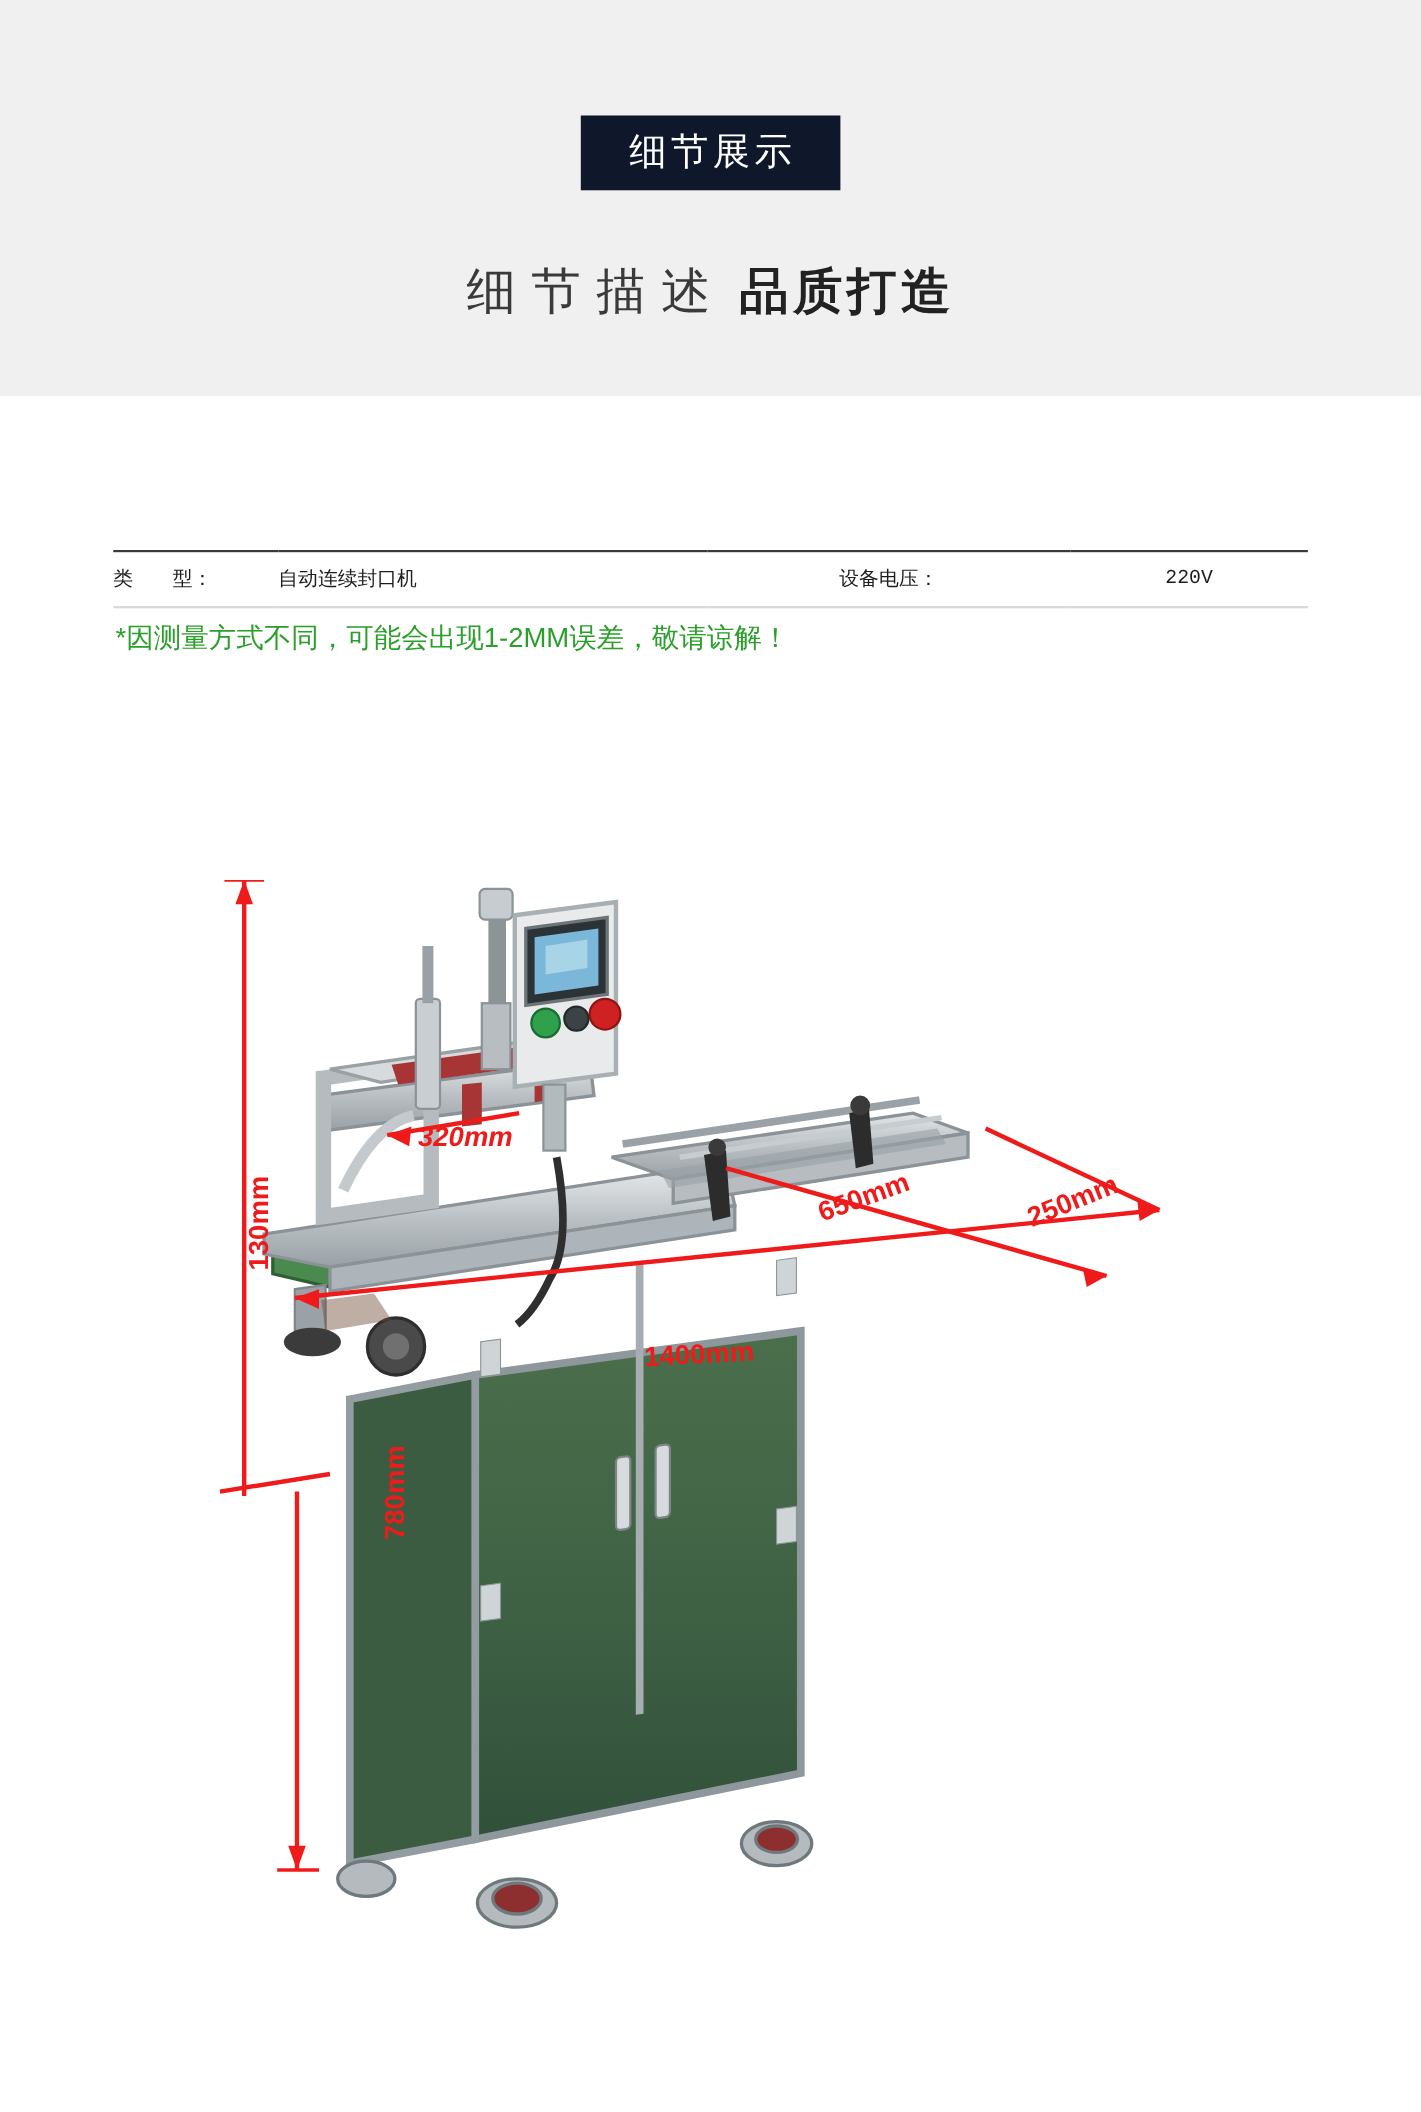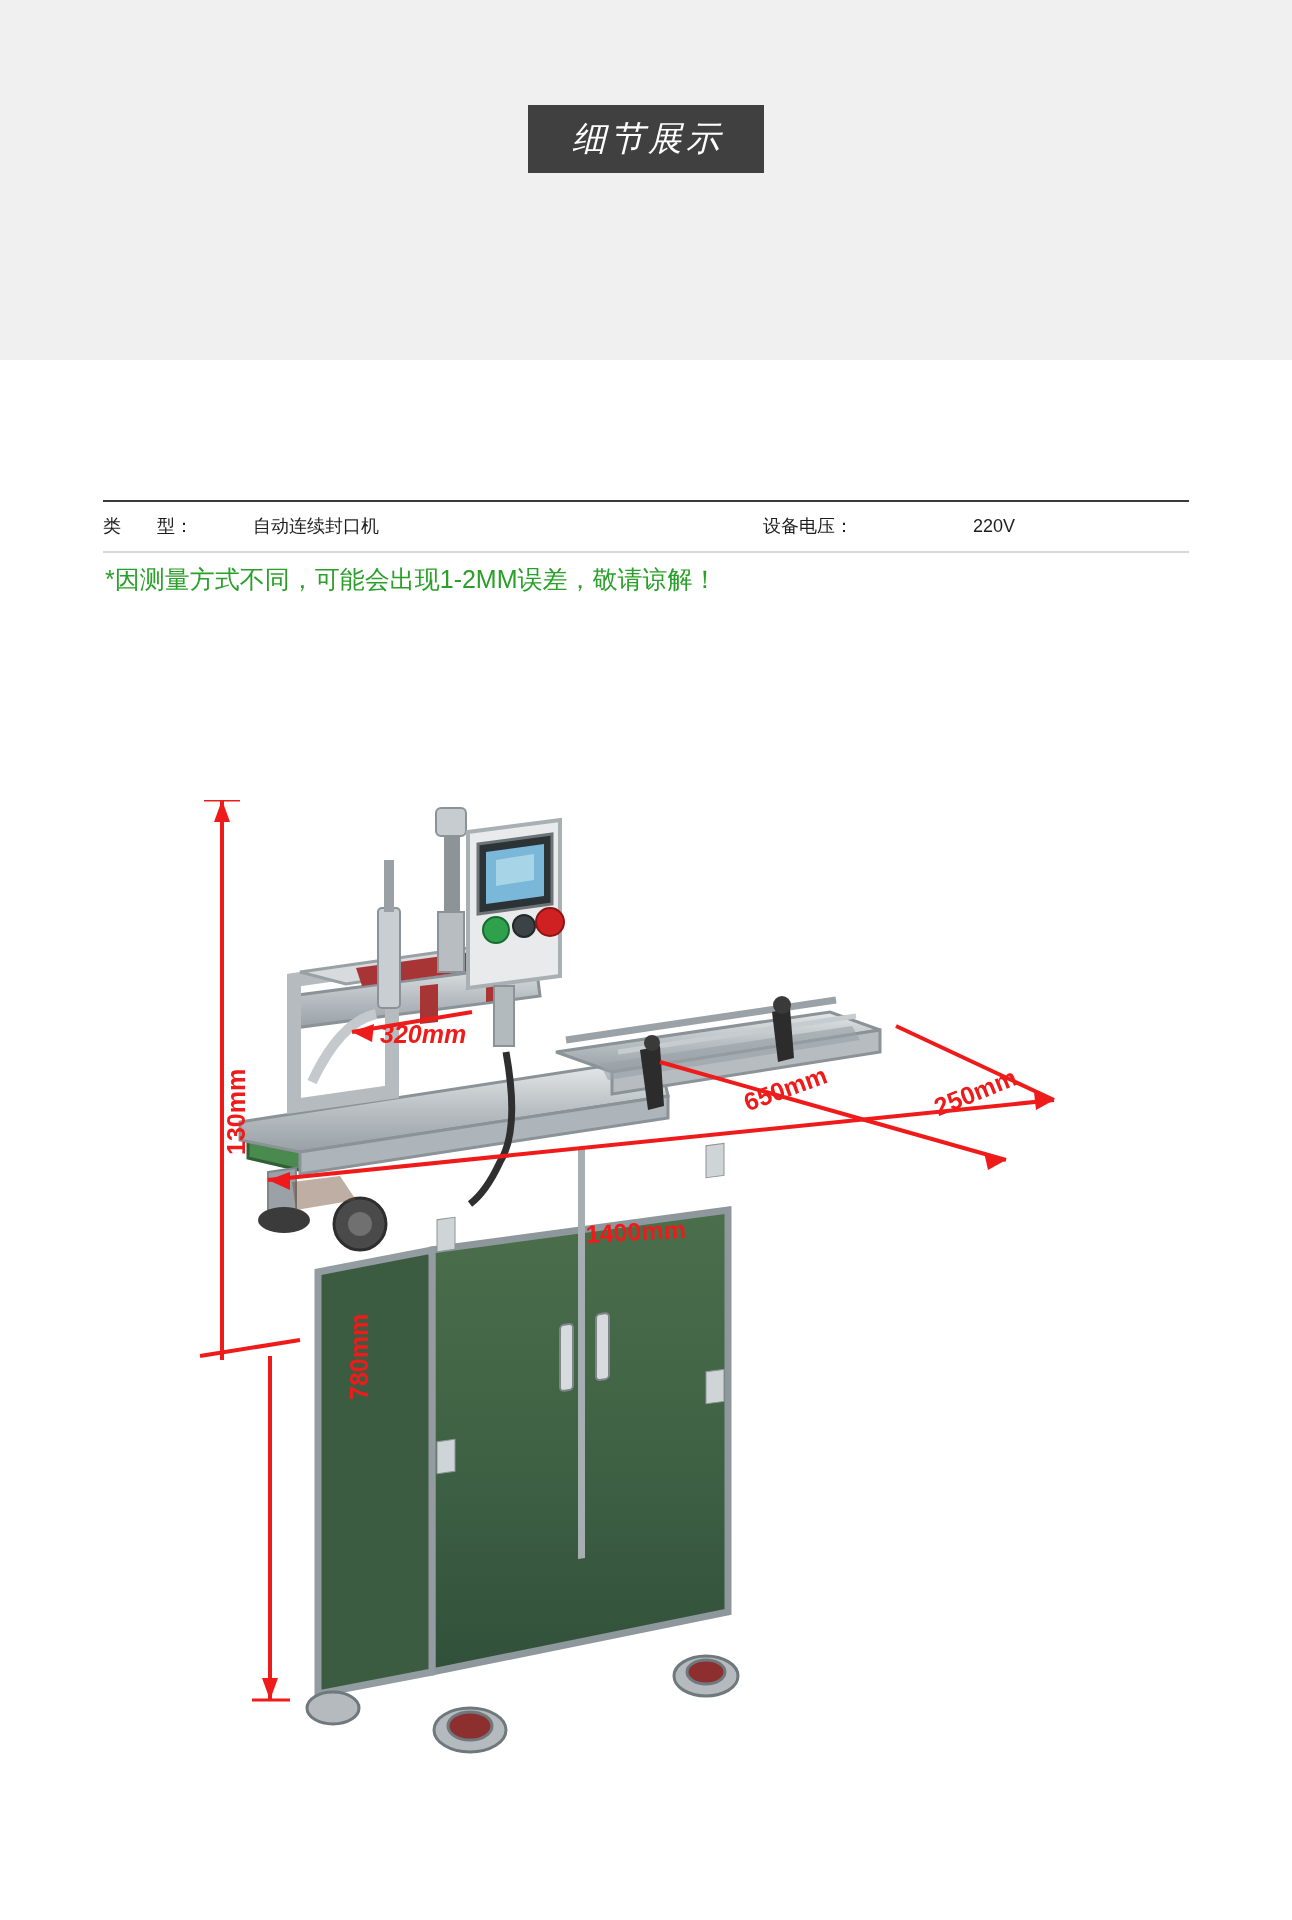--- a/index.html
+++ b/index.html
@@ -21,28 +21,27 @@
     width: 100%;
     height: 360px;
     background: #f0f0f0;
     box-sizing: border-box;
     display: flex;
     flex-direction: column;
     align-items: center;
   }
   .header-badge {
     margin-top: 105px;
-    background: #404040;
+    background: #0f172a;
     color: #ffffff;
     font-size: 34px;
     letter-spacing: 4px;
     padding: 16px 40px 18px 44px;
     line-height: 1;
     white-space: nowrap;
-    font-style: italic;
   }
   .header-title {
     margin-top: 62px;
     font-size: 45px;
     color: #333333;
     letter-spacing: 2px;
     white-space: nowrap;
   }
   .header-title .light {
     letter-spacing: 14px;
@@ -87,22 +86,23 @@
   }
   td.l-value {
     width: 390px;
   }
   td.r-label {
     width: 330px;
     text-align: center;
     padding-right: 12px;
   }
   td.r-value {
-    text-align: left;
+    text-align: center;
     padding-left: 18px;
+    font-family: Liberation Mono, monospace;
   }
   .note {
     margin-top: 10px;
     font-size: 25px;
     color: #2aa02a;
     letter-spacing: 0px;
     padding-left: 2px;
   }
 
   
@@ -162,20 +162,23 @@
     top: 420px;
     transform: rotate(-3deg);
     transform-origin: left top;
   }
 </style>
 </head>
 <body>
 
 <div class="header">
   <div class="header-badge">细节展示</div>
+  <div class="header-title">
+    <span class="light">细节描述</span><span class="bold">品质打造</span>
+  </div>
 </div>
 
 <div class="spec-wrap">
   <table class="spec">
     <tbody>
       <tr>
         <td class="l-label">类　　型：</td>
         <td class="l-value">自动连续封口机</td>
         <td class="r-label">设备电压：</td>
         <td class="r-value">220V</td>

